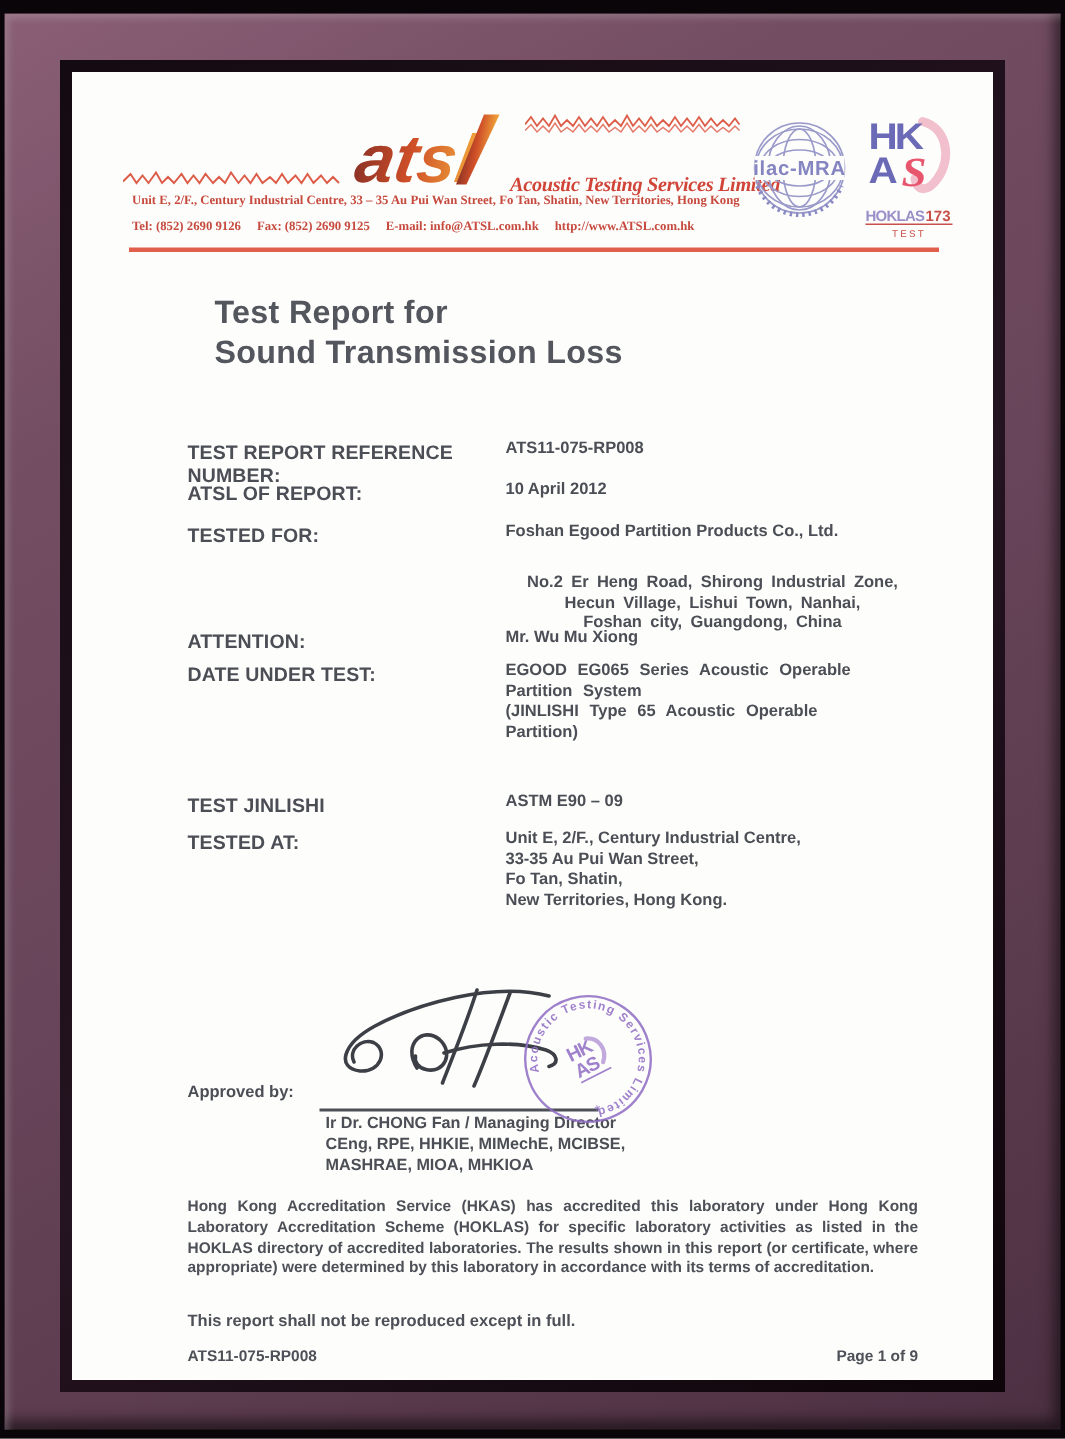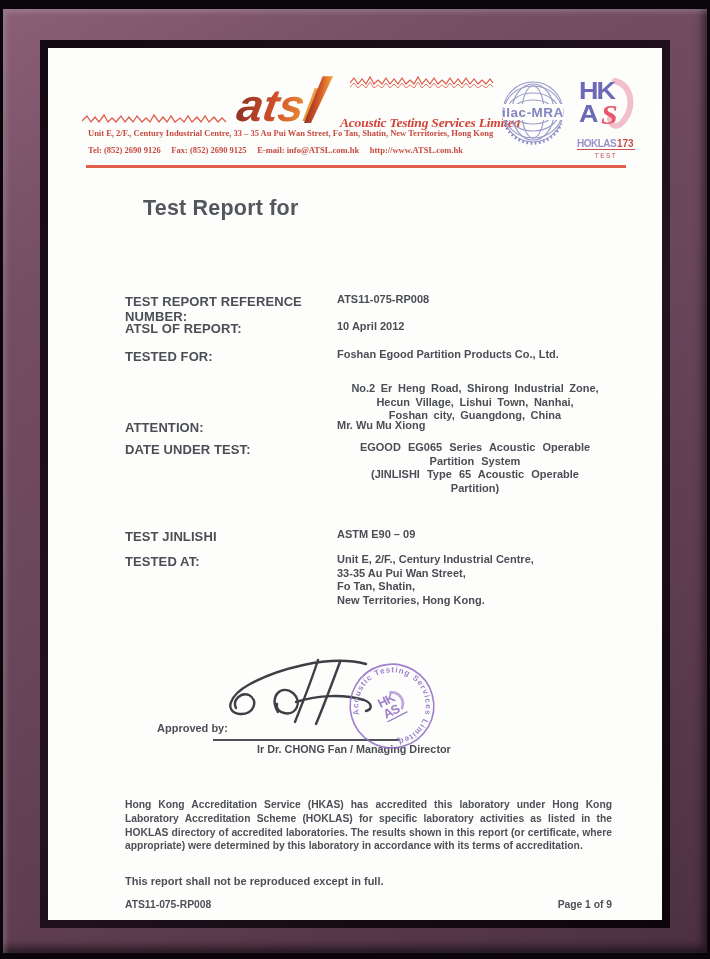--- a/index.html
+++ b/index.html
@@ -41,29 +41,29 @@
   .title { position:absolute; left:79px; top:147px; font-size:21.5px; line-height:26.5px;
         font-weight:bold; color:#54565e; letter-spacing:0.2px;margin-left:16px; }
 
   
   .details { position:absolute; left:77px; top:246px; width:487px; }
   .row { position:absolute; left:0; width:487px; }
   .lbl { position:absolute; left:0; top:0; width:210px; font-size:13px; font-weight:bold;
         color:#4b4e55; letter-spacing:0.1px; }
   .val { position:absolute; left:212px; top:-1px; width:276px; font-size:11px; font-weight:bold;
         color:#4b4e55; line-height:13.5px; white-space:pre-line; }
-  .val.spread { word-spacing:4px; text-align:center; }
+  .val.spread { word-spacing:4px; text-align:left; }
   .val.spread2 { word-spacing:2.5px;text-align:center; }
 
   
   .approval { position:absolute; left:77px; top:600px; width:487px; height:210px; }
   .sig-svg { position:absolute; left:73px; top:2px; width:200px; height:88px; }
-  .approved-lbl { position:absolute; left:0; top:74px; font-size:11px; font-weight:bold; color:#4b4e55;margin-left:32px; }
+  .approved-lbl { position:absolute; left:0; top:74px; font-size:11px; font-weight:bold; color:#4b4e55; }
   .sig-line { position:absolute; left:88px; top:91px; width:186px; border-top:2px solid #4d5056; }
-  .sig-name { position:absolute; left:92px; top:95px; font-size:10.8px; font-weight:bold; color:#4b4e55;margin-left:40px; }
+  .sig-name { position:absolute; left:92px; top:95px; font-size:10.8px; font-weight:bold; color:#4b4e55; }
   .sig-quals { position:absolute; left:92px; top:109px; font-size:10.8px; font-weight:bold;
         color:#4b4e55; line-height:13.5px; white-space:pre-line; }
   .stamp { position:absolute; left:222px; top:13px; width:90px; height:90px;
         transform:rotate(-15deg); opacity:0.85; }
 
   
   .footer { position:absolute; left:77px; top:750px; width:487px; }
   .accred { position:absolute; left:0; top:0; width:487px; text-align:justify; font-size:10.3px;
         line-height:13.8px; font-weight:bold; color:#4d5057; }
   .repro { position:absolute; left:0; top:77px; font-size:11px; font-weight:bold; color:#4d5057; }
@@ -129,20 +129,21 @@
       <text x="2" y="70" font-family="'Liberation Sans',sans-serif" font-weight="bold" font-size="10" fill="#9b8fc8" letter-spacing="-0.5">HOKLAS</text>
       <text x="42" y="70" font-family="'Liberation Sans',sans-serif" font-weight="bold" font-size="10" fill="#c8504a">173</text>
       <line x1="2" y1="72.5" x2="60" y2="72.5" stroke="#c8504a" stroke-width="1"></line>
       <text x="31" y="81" text-anchor="middle" font-family="'Liberation Sans',sans-serif" font-size="6.5" fill="#c8504a" letter-spacing="1.5">TEST</text>
     </svg>
 
     <div class="rule"></div>
 
     <div class="title">
       <div>Test Report for</div>
+      <div>Sound Transmission Loss</div>
     </div>
 
     <div class="details">
       <div class="row" style="top:0;">
         <div class="lbl">TEST REPORT REFERENCE NUMBER:</div>
         <div class="val">ATS11-075-RP008</div>
       </div>
       <div class="row" style="top:27px;">
         <div class="lbl">ATSL OF REPORT:</div>
         <div class="val">10 April 2012</div>
@@ -186,20 +187,22 @@
           <path d="M 168,14 C 130,4 78,20 52,34 C 30,46 26,62 42,64 C 56,65 61,50 51,45 C 43,42 34,50 38,58"></path>
           <path d="M 80,62 C 70,46 84,34 95,43 C 105,52 98,66 86,63 C 81,62 78,58 79,54"></path>
           <path d="M 120,10 C 113,32 104,54 97,72"></path>
           <path d="M 142,12 C 133,36 125,58 118,74"></path>
           <path d="M 98,52 C 120,45 146,44 166,50 C 174,53 175,59 168,61"></path>
         </g>
       </svg>
       <div class="approved-lbl">Approved by:</div>
       <div class="sig-line"></div>
       <div class="sig-name">Ir Dr. CHONG Fan / Managing Director</div>
+      <div class="sig-quals">CEng, RPE, HHKIE, MIMechE, MCIBSE,
+MASHRAE, MIOA, MHKIOA</div>
 
       <svg class="stamp" viewBox="0 0 112 112">
         <defs>
           <path id="stampcircle" d="M 14,56 a 42,42 0 1 1 0,0.02"></path>
         </defs>
         <circle cx="56" cy="56" r="52" stroke="#8f6cc4" stroke-width="2" fill="none"></circle>
         <text font-family="'Liberation Sans',sans-serif" font-size="10" font-weight="bold" fill="#8f6cc4" letter-spacing="1.2">
           <textPath href="#stampcircle">Acoustic  Testing  Services  Limited</textPath>
         </text>
         <text x="53" y="104" font-size="13" fill="#8f6cc4" text-anchor="middle">*</text>

